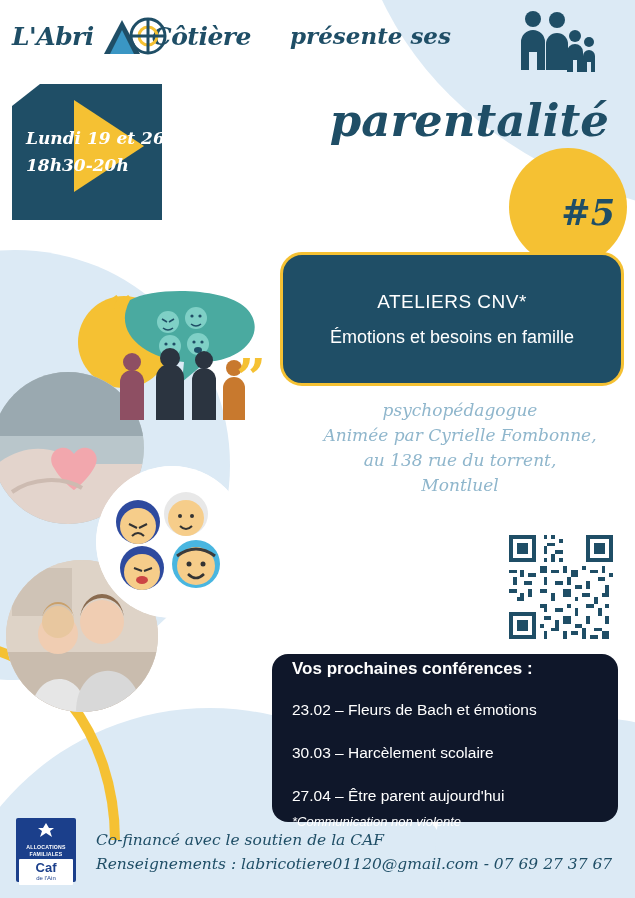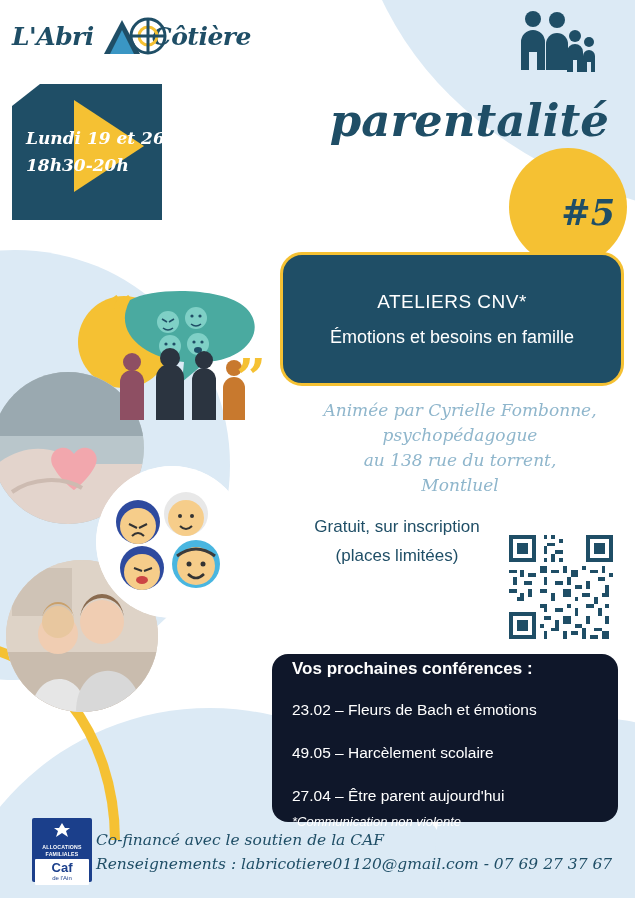--- a/index.html
+++ b/index.html
@@ -280,21 +280,21 @@
   }
   .next-box .note {
     font-size: 13px;
     font-style: italic;
     margin-top: 6px;
   }
 
   
   .caf-logo {
     position: absolute;
-    left: 32px;
+    left: 16px;
     bottom: 16px;
     width: 60px;
     height: 64px;
     background: #1b3f8b;
     color: #ffffff;
     border-radius: 2px;
   }
   .caf-top {
     text-align: center;
     padding-top: 4px;
@@ -394,20 +394,21 @@
     <svg class="logo-mark" viewBox="0 0 70 52">
       <polygon points="4,44 22,10 40,44" fill="#1f4e66"></polygon>
       <polygon points="10,44 22,20 34,44" fill="#3a96c4"></polygon>
       <circle cx="48" cy="26" r="17" fill="none" stroke="#1f4e66" stroke-width="3"></circle>
       <circle cx="48" cy="26" r="9" fill="none" stroke="#f5c133" stroke-width="3"></circle>
       <path d="M31 26 H65" stroke="#1f4e66" stroke-width="3"></path>
       <path d="M48 9 V43" stroke="#1f4e66" stroke-width="3"></path>
     </svg>
   </div>
 
+  <div class="presente">présente ses</div>
 
   <svg class="family-icon" viewBox="0 0 84 68">
     <circle cx="20" cy="11" r="8" fill="#1f4e66"></circle>
     <path d="M8 62 V34 a12 12 0 0 1 24 0 V62 H24 V44 H16 V62 Z" fill="#1f4e66"></path>
     <circle cx="44" cy="12" r="8" fill="#1f4e66"></circle>
     <path d="M33 62 V36 a11 11 0 0 1 22 0 V62 Z" fill="#1f4e66"></path>
     <circle cx="62" cy="28" r="6" fill="#1f4e66"></circle>
     <path d="M54 64 V44 a8 8 0 0 1 16 0 V64 H64 V52 H60 V64 Z" fill="#1f4e66"></path>
     <circle cx="76" cy="34" r="5" fill="#1f4e66"></circle>
     <path d="M70 64 V48 a6 6 0 0 1 12 0 V64 H78 V54 H74 V64 Z" fill="#1f4e66"></path>
@@ -426,30 +427,26 @@
     <span class="line2">parentalité</span>
   </div>
   <div class="hash-num">#5</div>
 
   <div class="main-box">
     <div class="l1">ATELIERS CNV*</div>
     <div class="l2">Émotions et besoins en famille</div>
   </div>
 
   <div class="animee">
+    <div>psychopédagogue</div>
     <div>Animée par Cyrielle Fombonne,</div>
-    <div>psychopédagogue</div>
     <div>au 138 rue du torrent,</div>
     <div>Montluel</div>
   </div>
 
-  <div class="gratuit">
-    <div>Gratuit, sur inscription</div>
-    <div>(places limitées)</div>
-  </div>
 
   <svg class="arrow-curve" viewBox="0 0 70 50">
     <path d="M4 6 C 10 34, 36 40, 58 34" stroke="#ffffff" stroke-width="3" fill="none"></path>
     <polygon points="62,33 48,27 50,40" fill="#ffffff"></polygon>
   </svg>
 
   <svg class="qr" viewBox="0 0 29 29" shape-rendering="crispEdges">
     <rect width="29" height="29" fill="#ffffff"></rect>
     <g fill="#1f4e66">
       <rect x="1" y="1" width="7" height="7"></rect>
@@ -523,21 +520,21 @@
         <rect x="22" y="27" width="2" height="1"></rect>
       <rect x="25" y="26" width="2" height="2"></rect>
       <rect x="9" y="19" width="1" height="1"></rect>
         <rect x="9" y="24" width="1" height="1"></rect>
     </g>
   </svg>
 
   <div class="next-box">
     <div class="hdr">Vos prochaines conférences :</div>
     <div class="it">23.02 – Fleurs de Bach et émotions</div>
-    <div class="it">49.05 – Harcèlement scolaire</div>
+    <div class="it">30.03 – Harcèlement scolaire</div>
     <div class="it">27.04 – Être parent aujourd'hui</div>
     <div class="note">*Communication non violente</div>
   </div>
 
   <svg class="photo-hands" viewBox="0 0 152 152">
     <rect width="152" height="152" fill="#b9c6cb"></rect>
     <rect y="0" width="152" height="64" fill="#9aa9b0"></rect>
     <path d="M0 96 C 30 70, 60 72, 90 92 L 152 92 L152 152 L0 152 Z" fill="#e3d4cc"></path>
     <path d="M62 96 c -10 -16, 10 -28, 20 -14 c 10 -14, 30 -2, 20 14 c -8 14, -20 22, -20 22 s -12 -8, -20 -22 Z" fill="#f2a7ad"></path>
     <path d="M20 120 c 20 -14, 50 -16, 70 -4" stroke="#cdbbb1" stroke-width="4" fill="none"></path>

